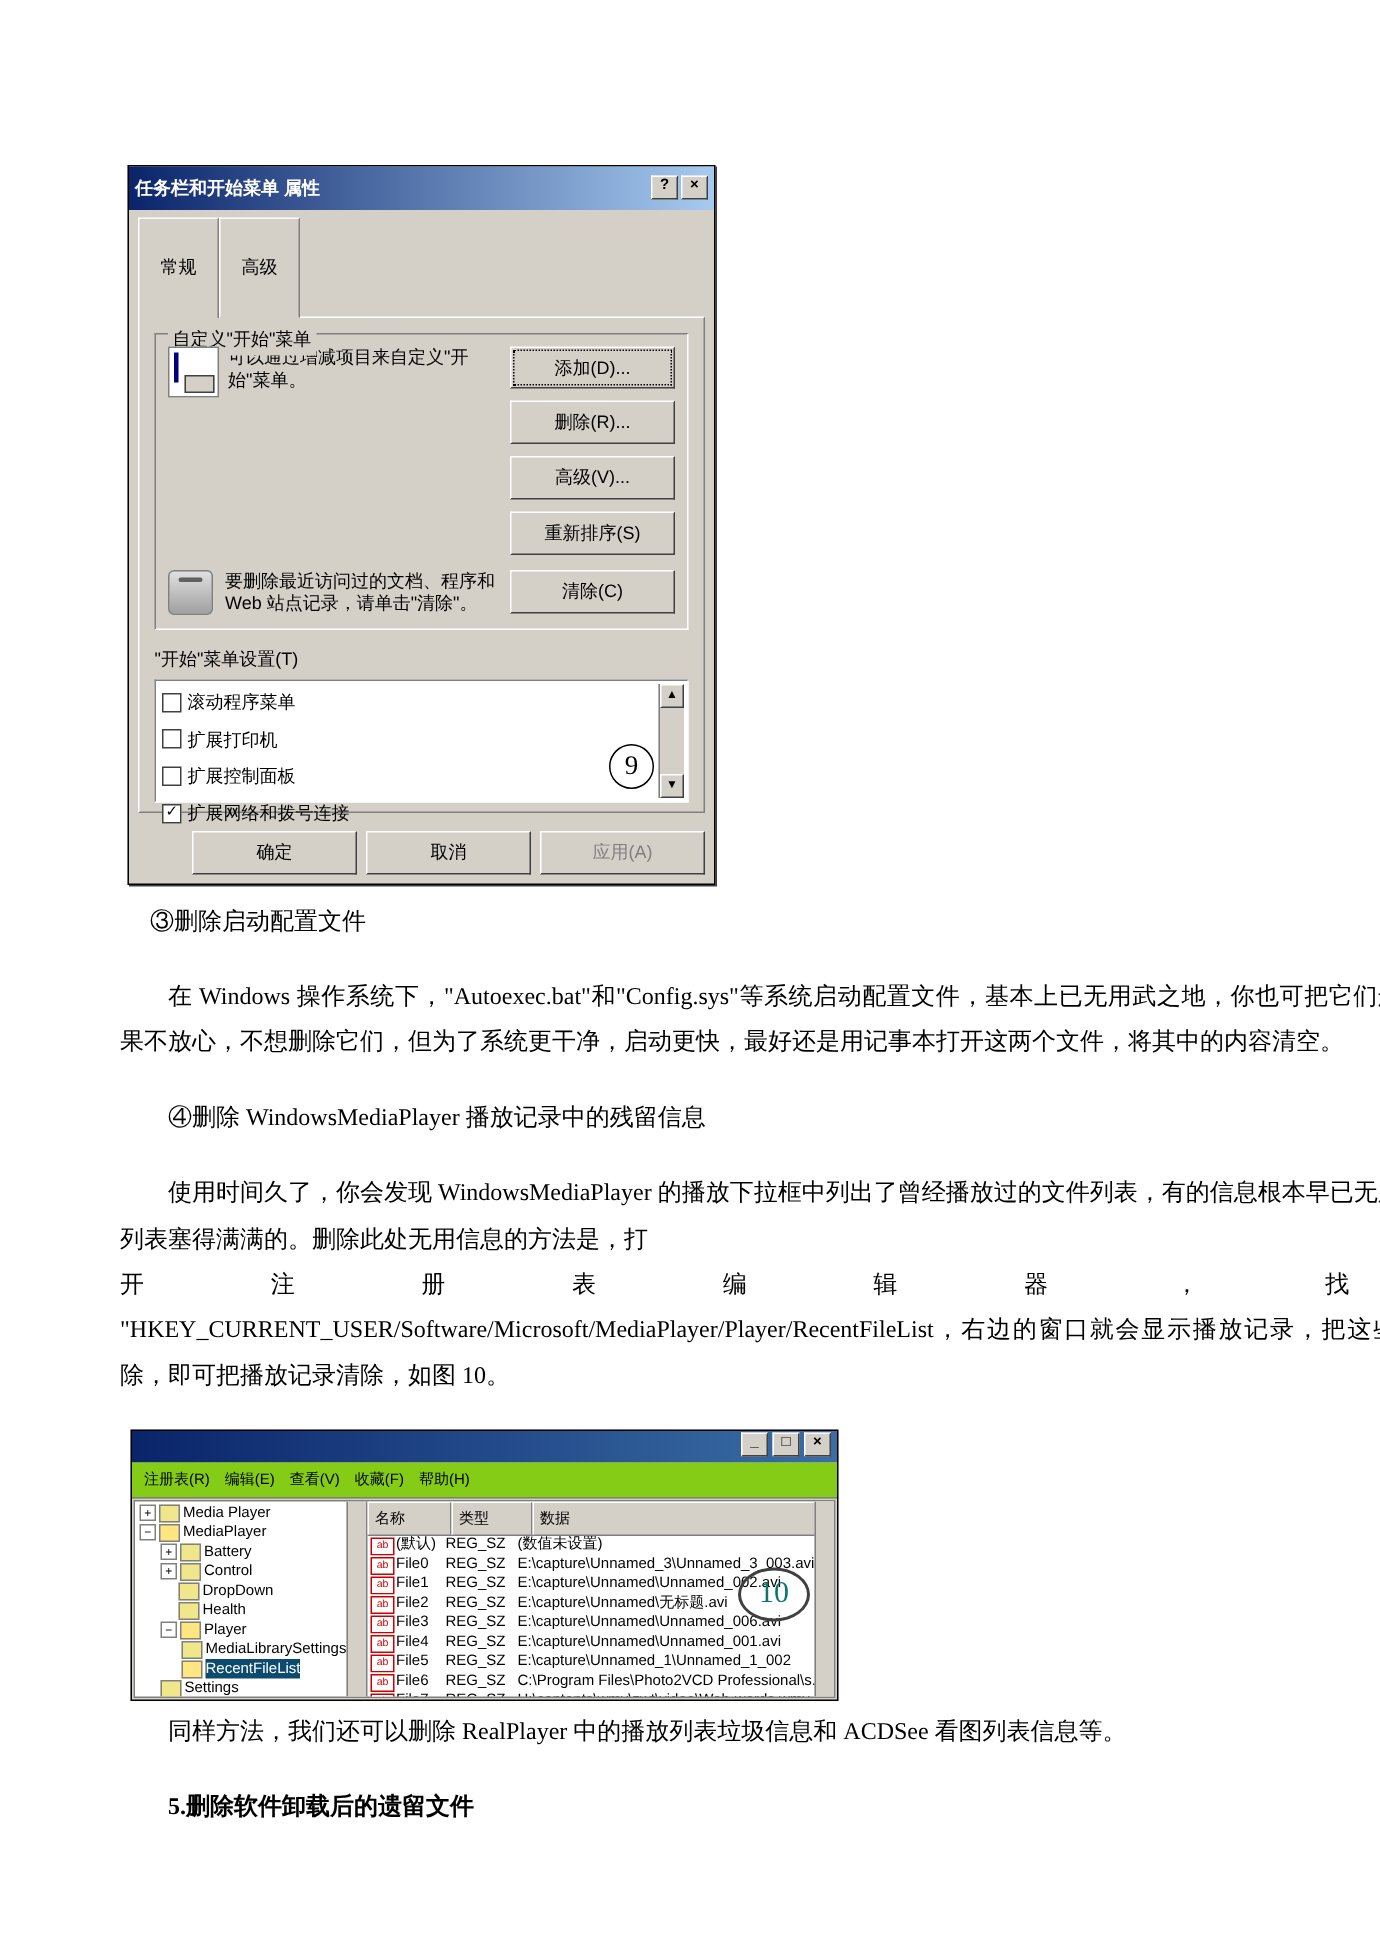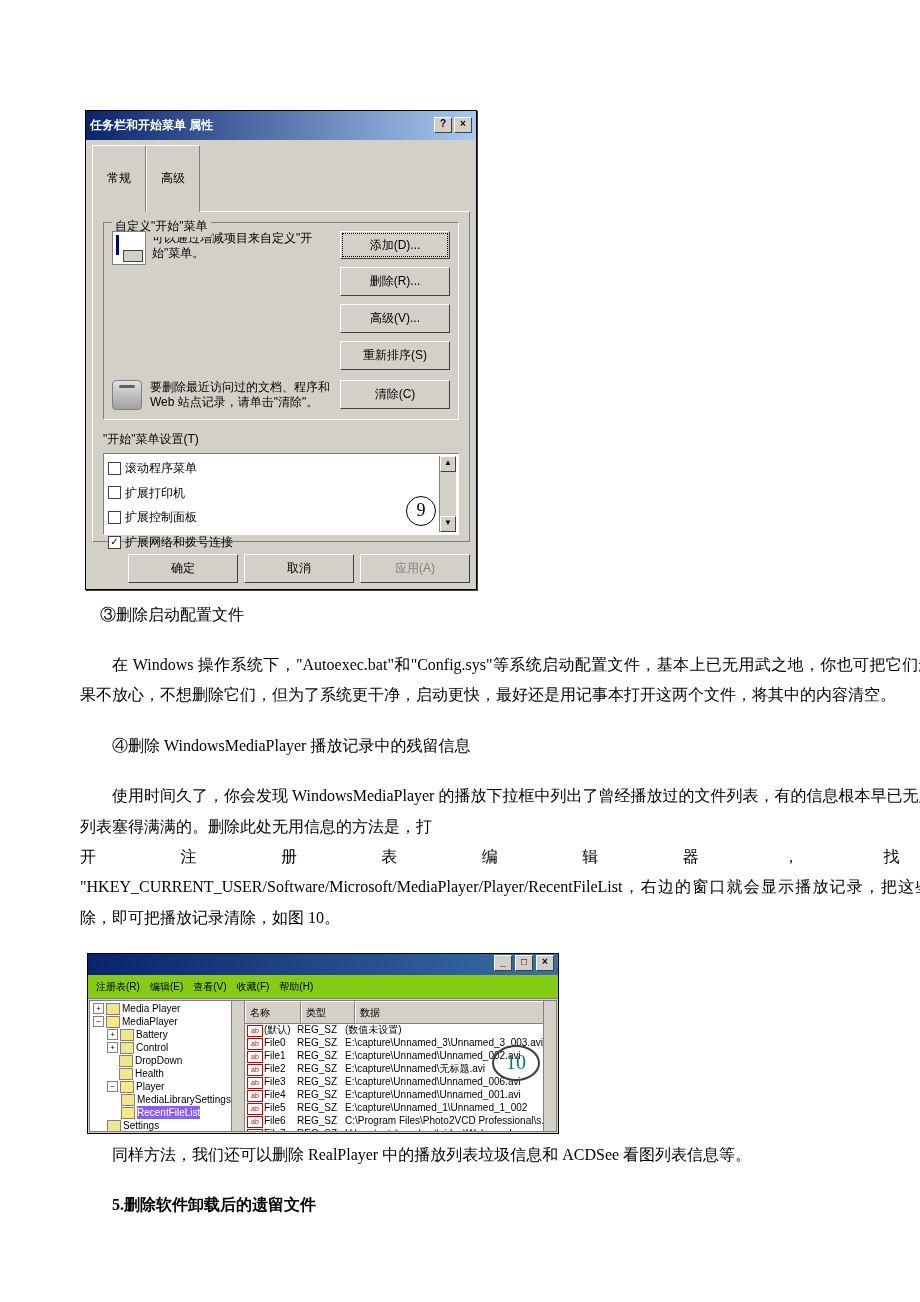--- a/index.html
+++ b/index.html
@@ -44,21 +44,21 @@
 .reg-title-btns{margin-left:auto;display:flex;gap:1px}
 .reg-menu{background:#84cc16;padding:2px 4px;border-bottom:1px solid #808080;display:flex;gap:2px}
 .reg-menu span{padding:0 4px}
 .reg-body{display:flex;background:#fff;border:1px solid #808080;margin:1px;height:130px}
 .reg-tree{width:152px;border-right:1px solid #808080;overflow:hidden;padding:1px;position:relative}
 .reg-tree-scroll{position:absolute;right:0;top:0;bottom:0;width:12px;background:#d4d0c8;border-left:1px solid #808080}
 .tree-line{white-space:nowrap;padding:0;line-height:13px;display:flex;align-items:center}
 .tree-sq{width:9px;height:9px;border:1px solid #808080;display:inline-flex;align-items:center;justify-content:center;font-size:8px;margin-right:2px;background:#fff}
 .folder{width:12px;height:10px;background:#f0e68c;border:1px solid #808080;display:inline-block;margin-right:2px}
 .folder.open{background:#ffe680}
-.reg-tree .sel{background:#8b5cf6;color:#fff}
+.reg-tree .sel{background:#0c4a6e;color:#fff}
 .reg-list{flex:1;overflow:hidden;position:relative}
 .reg-list-scroll{position:absolute;right:0;top:0;bottom:0;width:12px;background:#d4d0c8;border-left:1px solid #808080}
 .reg-head{display:flex;background:#d4d0c8;border-bottom:1px solid #808080}
 .reg-head div{padding:1px 4px;border-right:1px solid #808080;border-top:1px solid #fff;border-left:1px solid #fff}
 .reg-col-name{width:46px}
 .reg-col-type{width:44px}
 .reg-col-data{flex:1}
 .reg-row{display:flex;line-height:12px}
 .reg-row div{padding:0 2px;white-space:nowrap;overflow:hidden}
 .ab-icon{display:inline-block;width:14px;height:10px;background:#fff;border:1px solid #c00;margin-right:1px;position:relative;font-size:7px;color:#c00;text-align:center;line-height:9px}

